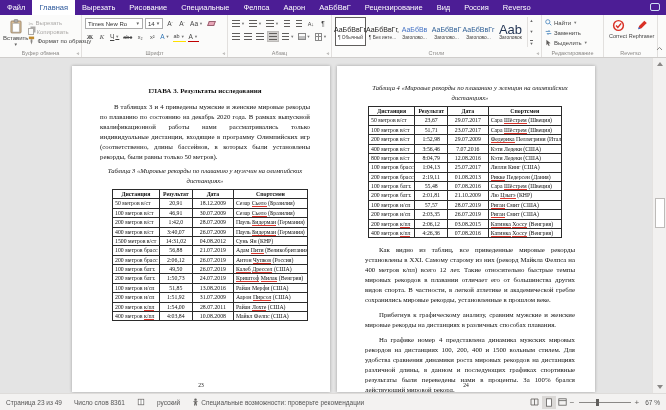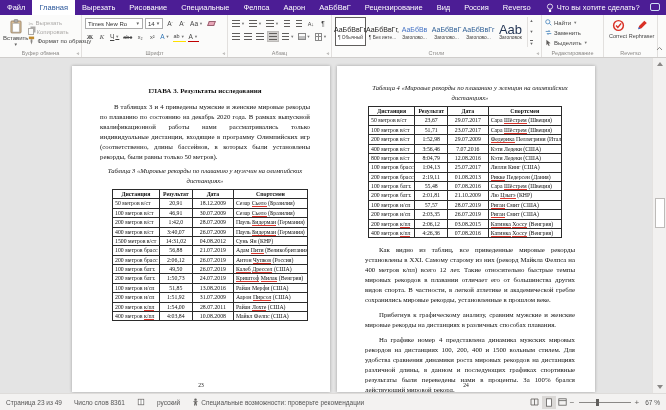--- a/index.html
+++ b/index.html
@@ -105,27 +105,20 @@
         <div class="tab">Рисование</div>
         <div class="tab">Специальные</div>
         <div class="tab">Фелпса</div>
         <div class="tab">Аарон</div>
         <div class="tab">АаБбВвГ</div>
         <div class="tab">Рецензирование</div>
         <div class="tab">Вид</div>
         <div class="tab">Россия</div>
         <div class="tab">Reverso</div>
       </div>
-    <div class="tellme">
-      <svg width="8" height="10" viewBox="0 0 8 10">
-          <circle cx="4" cy="3.6" r="2.6" fill="none" stroke="#fff" stroke-width="0.8"></circle>
-          <rect x="2.9" y="6.6" width="2.2" height="2.4" fill="#fff"></rect>
-        </svg>
-      <span>Что вы хотите сделать?</span>
-    </div>
     <div class="spacer"></div>
     <div class="chrome-ico"></div>
   </div>
 
   <div class="ribbon">
 
     <div class="rgroup g-clip">
       <div class="bigbtn">
         <svg width="12" height="15" viewBox="0 0 13 16">
             <rect x="1" y="2" width="11" height="13" rx="1" fill="#D8BE9A" stroke="#8C7355" stroke-width="0.8"></rect>

